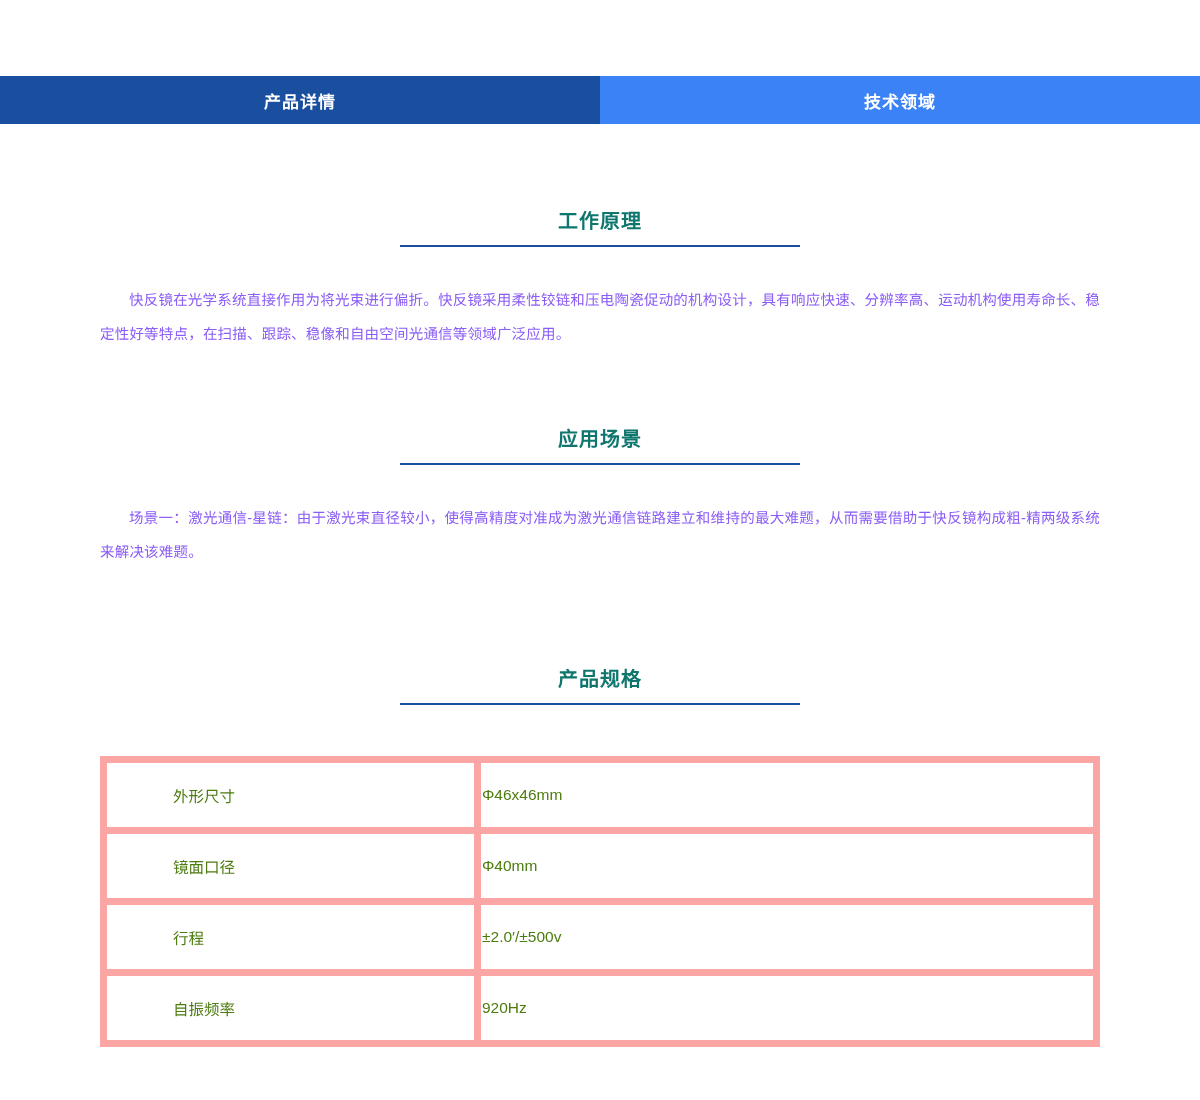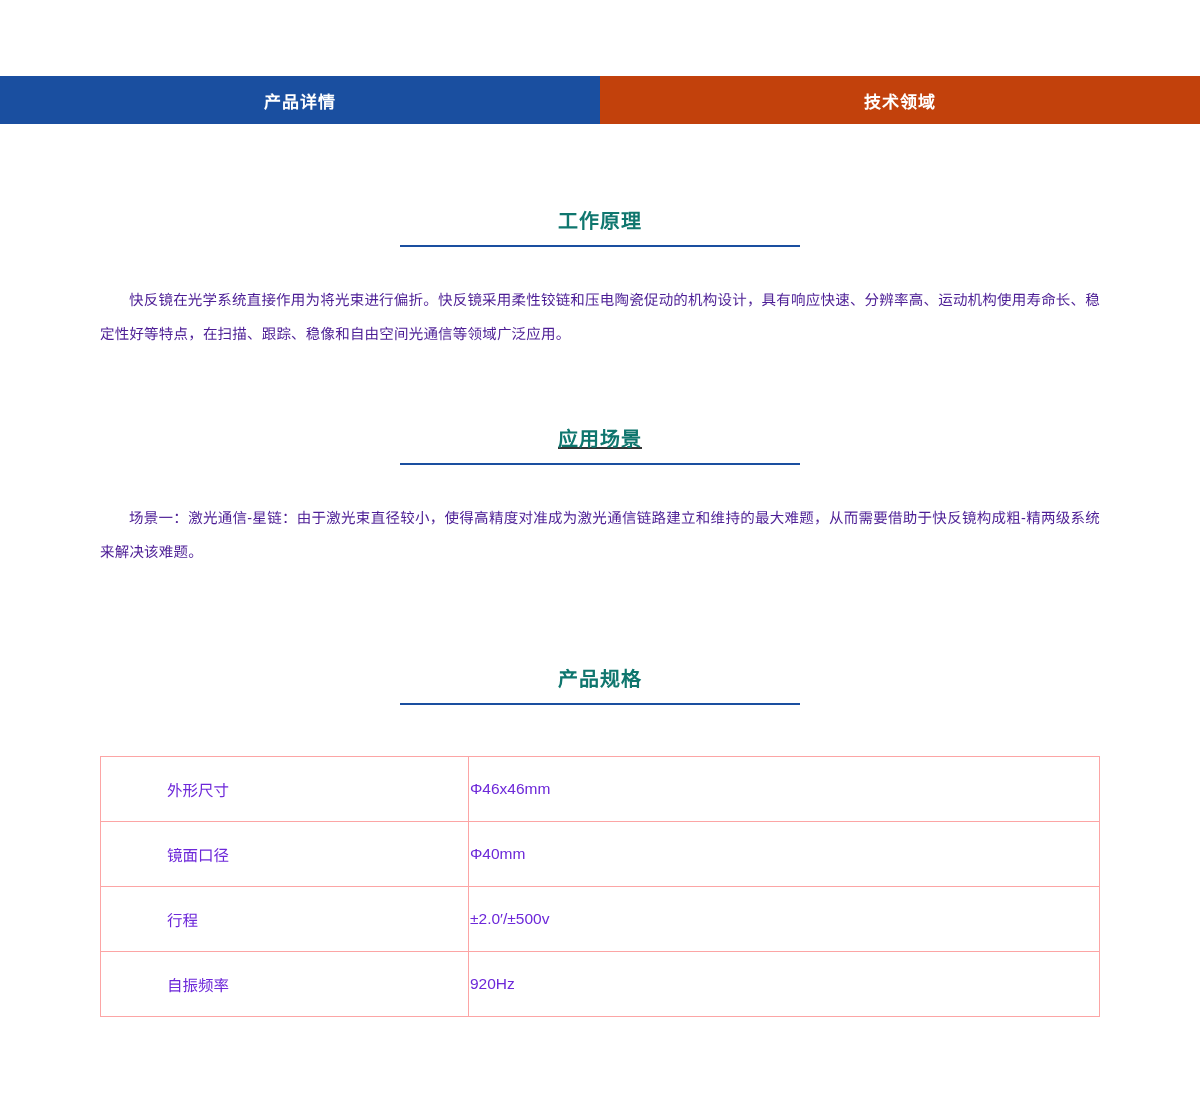--- a/index.html
+++ b/index.html
@@ -40,21 +40,21 @@
     font-weight: bold;
     letter-spacing: 1px;
     color: #ffffff;
     cursor: pointer;
     user-select: none;
   }
   .tab-active {
     background: #1a4fa0;
   }
   .tab-inactive {
-    background: #c2410c;
+    background: #3b82f6;
   }
 
   
   .section {
     position: absolute;
     left: 0;
     width: 1200px;
   }
   .sec-head {
     width: 400px;
@@ -74,41 +74,41 @@
     background: #1a4fa0;
     margin: 9px auto 0 auto;
   }
 
   
   .para {
     width: 1000px;
     margin: 0 auto;
     font-size: 14.5px;
     line-height: 34px;
-    color: #4c1d95;
+    color: #8b5cf6;
     text-align: justify;
     text-indent: 2em;
     letter-spacing: 0.2px;
   }
 
   
   .spec-wrap {
     width: 1000px;
     margin: 0 auto;
   }
   table.spec {
     width: 1000px;
     border-collapse: collapse;
     table-layout: fixed;
   }
   table.spec td {
-    border: 1px solid #fca5a5;
+    border: 7px solid #fca5a5;
     height: 62px;
     font-size: 15.5px;
-    color: #6d28d9;
+    color: #4d7c0f;
     vertical-align: middle;
   }
   td.spec-label {
     width: 300px;
     padding-left: 66px;
   }
   td.spec-value {
   }
 </style>
 </head>
@@ -128,21 +128,21 @@
   <div class="section" style="top: 206px;">
     <div class="sec-head">
       <div class="sec-title">工作原理</div>
       <div class="sec-rule"></div>
     </div>
   </div>
   <div class="section" style="top: 283px;">
     <div class="para">快反镜在光学系统直接作用为将光束进行偏折。快反镜采用柔性铰链和压电陶瓷促动的机构设计，具有响应快速、分辨率高、运动机构使用寿命长、稳定性好等特点，在扫描、跟踪、稳像和自由空间光通信等领域广泛应用。</div>
   </div>
 
-  <div class="section" style="top: 424px; text-decoration: underline;">
+  <div class="section" style="top: 424px;">
     <div class="sec-head">
       <div class="sec-title">应用场景</div>
       <div class="sec-rule"></div>
     </div>
   </div>
   <div class="section" style="top: 501px;">
     <div class="para">场景一：激光通信-星链：由于激光束直径较小，使得高精度对准成为激光通信链路建立和维持的最大难题，从而需要借助于快反镜构成粗-精两级系统来解决该难题。</div>
   </div>
 
   <div class="section" style="top: 664px;">

